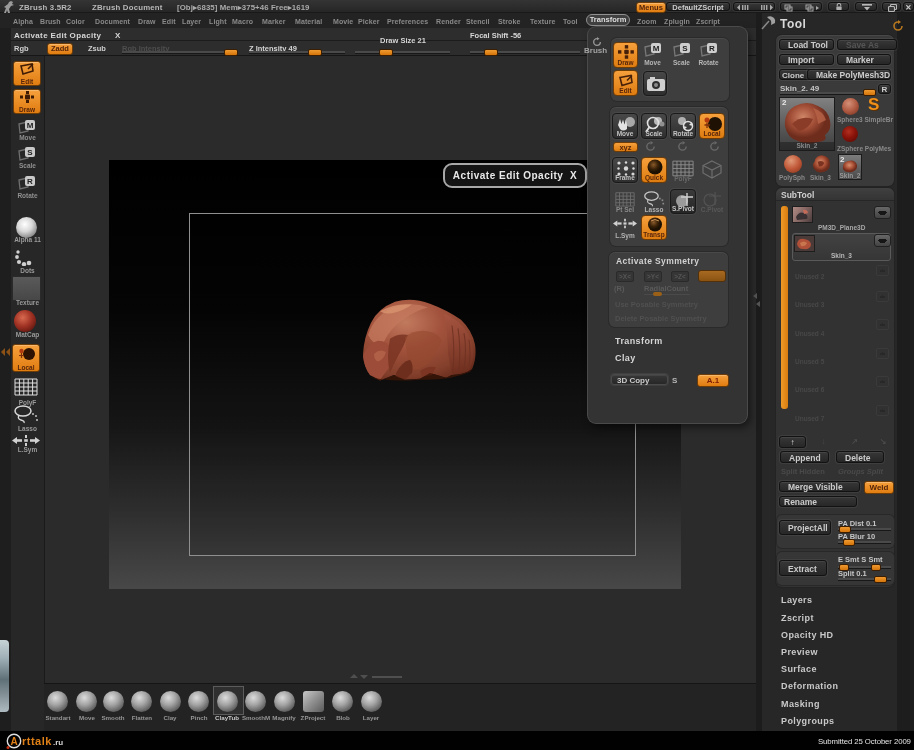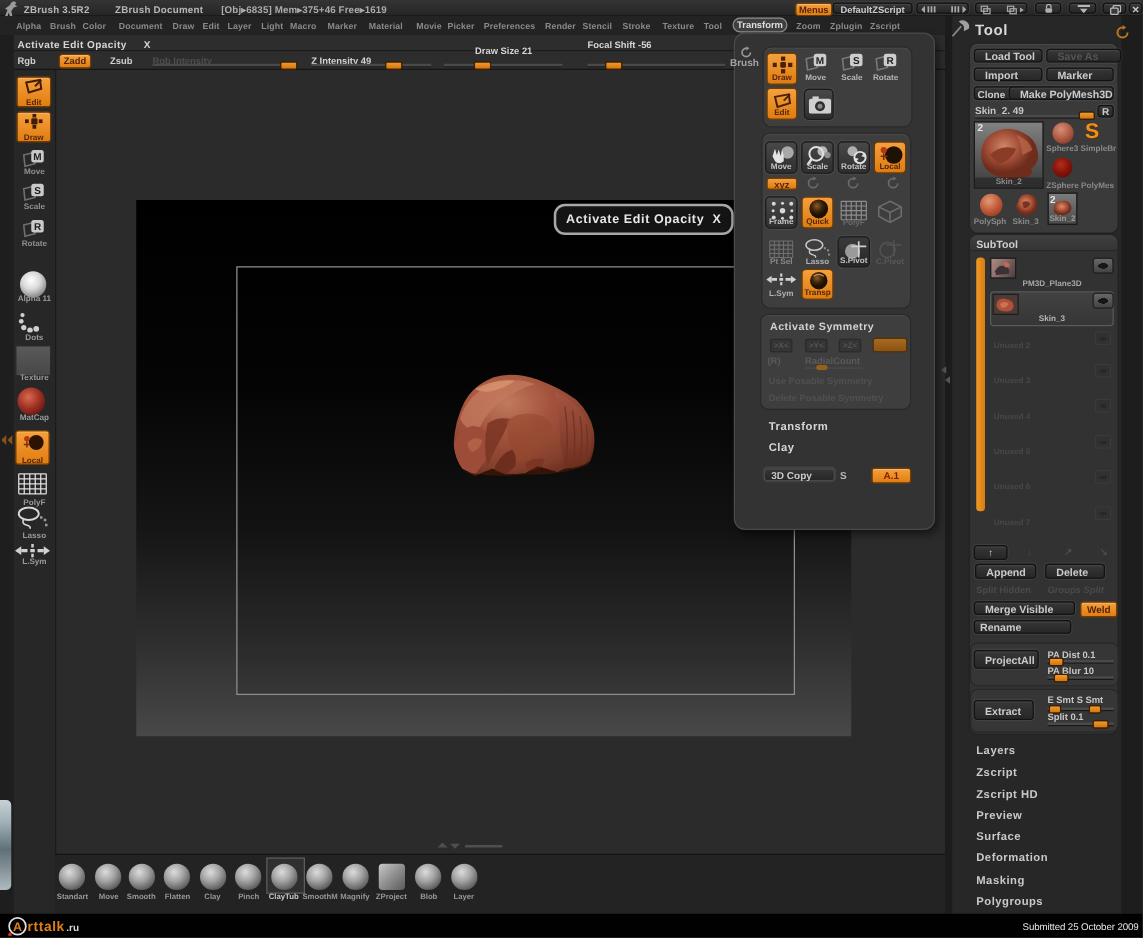--- a/index.html
+++ b/index.html
@@ -441,21 +441,21 @@
 <div class="b txt" style="left:838px;top:555px;font-size:7.5px;color:#c6c6c6;">E Smt S Smt</div>
 <div class="b sldr" style="left:838px;top:566px;width:53px;"></div>
 <div class="b hndl" style="left:839px;top:564px;width:8px;"></div>
 <div class="b hndl" style="left:871px;top:564px;width:8px;"></div>
 <div class="b txt" style="left:838px;top:569px;font-size:7.5px;color:#c6c6c6;">Split 0.1</div>
 <div class="b sldr" style="left:838px;top:578px;width:53px;"></div>
 <div class="b hndl" style="left:874px;top:576px;width:11px;"></div>
 
 <div class="b txt" style="left:781px;top:595px;font-size:9px;color:#c9c9c9;letter-spacing:0.4px;">Layers</div>
 <div class="b txt" style="left:781px;top:613px;font-size:9px;color:#c9c9c9;letter-spacing:0.4px;">Zscript</div>
-<div class="b txt" style="left:781px;top:630px;font-size:9px;color:#c9c9c9;letter-spacing:0.4px;">Zscript HD</div>
+<div class="b txt" style="left:781px;top:630px;font-size:9px;color:#c9c9c9;letter-spacing:0.4px;">Opacity HD</div>
 <div class="b txt" style="left:781px;top:647px;font-size:9px;color:#c9c9c9;letter-spacing:0.4px;">Preview</div>
 <div class="b txt" style="left:781px;top:664px;font-size:9px;color:#c9c9c9;letter-spacing:0.4px;">Surface</div>
 <div class="b txt" style="left:781px;top:681px;font-size:9px;color:#c9c9c9;letter-spacing:0.4px;">Deformation</div>
 <div class="b txt" style="left:781px;top:699px;font-size:9px;color:#c9c9c9;letter-spacing:0.4px;">Masking</div>
 <div class="b txt" style="left:781px;top:716px;font-size:9px;color:#c9c9c9;letter-spacing:0.4px;">Polygroups</div>
 
 <div class="b" id="bottombar" style="left:0;top:731px;width:914px;height:19px;background:#010101;"></div>
 <svg class="b" style="left:4px;top:732px;" width="80" height="18" viewBox="0 0 80 18">
 <circle cx="10" cy="9" r="6.7" fill="none" stroke="#dedede" stroke-width="1.4"></circle>
 <text x="10" y="12.5" font-size="10" font-family="Liberation Sans" font-weight="bold" fill="#e08018" text-anchor="middle">A</text>

